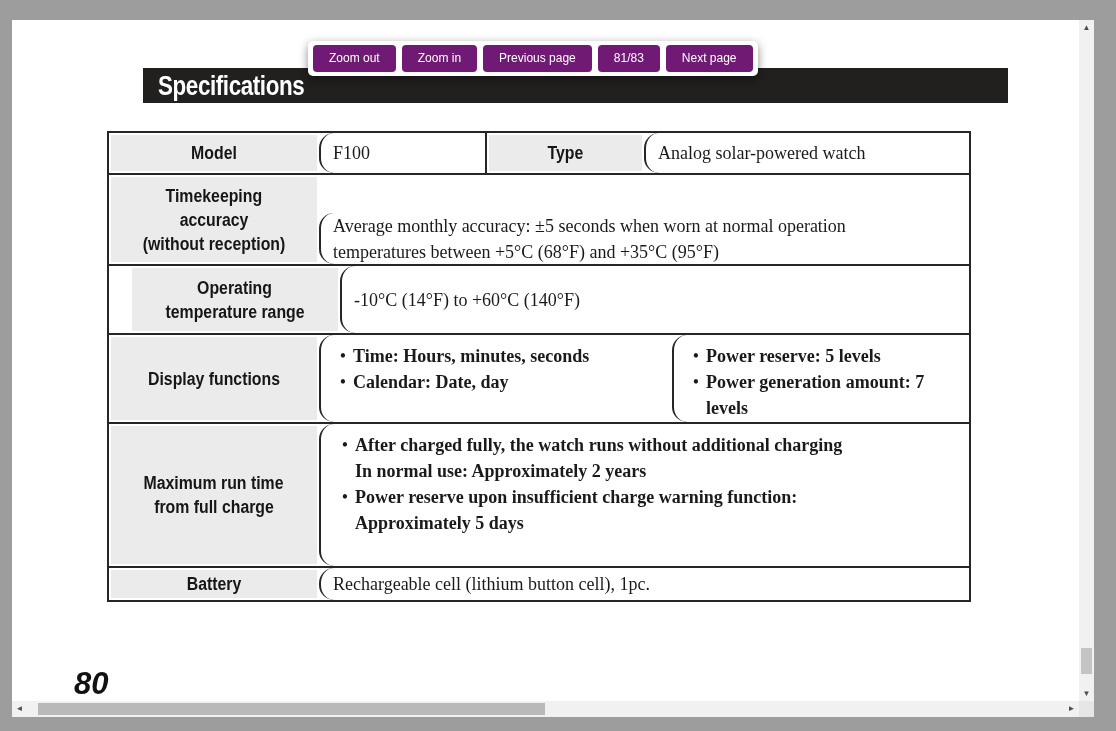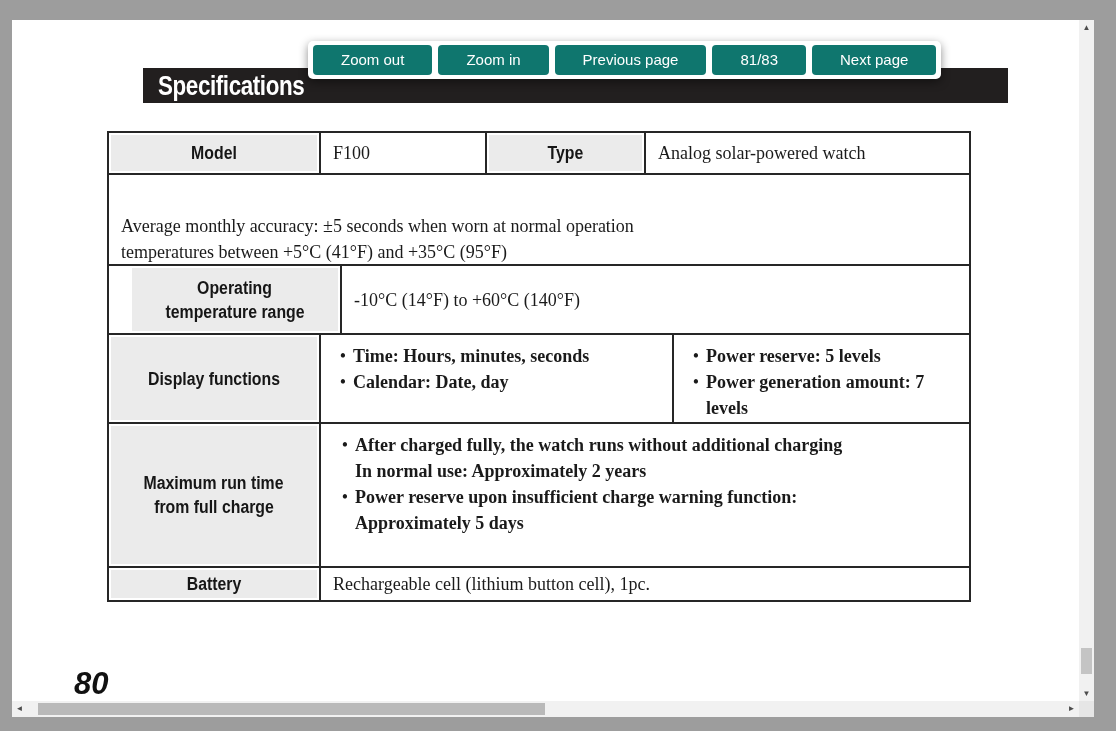--- a/index.html
+++ b/index.html
@@ -6,22 +6,22 @@
   *{box-sizing:border-box;}
   .stage{position:relative;width:1116px;height:731px;background:#9d9d9d;overflow:hidden;
          font-family:"Liberation Sans","DejaVu Sans",sans-serif;}
   .viewer{position:absolute;left:12px;top:20px;width:1082px;height:697px;background:#fff;}
   .content{position:absolute;left:0;top:0;width:1067px;height:681px;background:#ffffff;overflow:hidden;}
 
   
   .toolbar{position:absolute;left:296px;top:21px;display:flex;gap:6px;z-index:5;
            background:#fff;padding:4px 5px;border-radius:5px;
            box-shadow:0 3px 10px rgba(0,0,0,.45);}
-  .tb-btn{background:#0f766e;color:#fff;font-size:15px;line-height:1;border:none;
-          padding:7px 28px 8px;border-radius:4px;white-space:nowrap;cursor:pointer;
+  .tb-btn{background:#701a75;color:#fff;font-size:12px;line-height:1;border:none;
+          padding:7px 16px 8px;border-radius:4px;white-space:nowrap;cursor:pointer;
           font-family:"Liberation Sans","DejaVu Sans",sans-serif;}
 
   
   .title-bar{position:absolute;left:95px;top:48px;width:865px;height:35px;background:#221f1f;
              display:flex;align-items:center;margin-left:36px;}
   .title-text{color:#fff;font-weight:700;font-size:28px;letter-spacing:-.5px;
               display:inline-block;transform:scaleX(.8);transform-origin:0 50%;margin-left:15px;
               font-family:"Liberation Sans","DejaVu Sans",sans-serif;}
 
   .spec-table{position:absolute;left:95px;top:111px;width:864px;border:2px solid #262626;
@@ -29,21 +29,21 @@
   .trow{display:flex;border-top:2px solid #262626;}
   .trow:first-child{border-top:none;}
   .tcell{border-left:2px solid #262626;}
   .tcell:first-child{border-left:none;}
   .hcell{background:#ebebeb;box-shadow:inset 0 0 0 2px #fff;display:flex;flex-direction:column;
          align-items:center;justify-content:center;text-align:center;}
   .cond{display:inline-block;transform:scaleX(.88);transform-origin:50% 50%;font-weight:700;
         font-size:18px;line-height:24px;color:#161616;white-space:nowrap;
         font-family:"Liberation Sans","DejaVu Sans",sans-serif;}
   .vcell{display:flex;flex-direction:column;justify-content:center;padding:6px 10px 6px 12px;
-         line-height:26px;}
+         line-height:26px;border-radius:15px;}
   .vcell.topal{justify-content:flex-start;padding-top:8px;}
   .w-label{width:210px;flex:none;}
   .li{display:flex;align-items:flex-start;}
   .li .b{flex:none;width:20px;text-align:center;line-height:26px;}
   .li .litext{flex:1;line-height:26px;font-weight:bold;}
 
   .page-number{position:absolute;left:62px;top:646px;font-weight:700;font-style:italic;
                font-size:31px;color:#111;font-family:"Liberation Sans","DejaVu Sans",sans-serif;}
 
   
@@ -86,23 +86,28 @@
           </div>
           <div class="tcell hcell" style="width:159px;flex:none;">
             <span class="cond">Type</span>
           </div>
           <div class="tcell vcell" style="flex:1;">
             <span>Analog solar-powered watch</span>
           </div>
         </div>
 
         <div class="trow" style="height:91px;">
+          <div class="tcell hcell w-label">
+            <span class="cond">Timekeeping</span>
+            <span class="cond">accuracy</span>
+            <span class="cond">(without reception)</span>
+          </div>
           <div class="tcell vcell" style="flex:1;margin-top:38px;">
             <div>Average monthly accuracy: ±5 seconds when worn at normal operation</div>
-            <div>temperatures between +5°C (41°F) and +35°C (95°F)</div>
+            <div>temperatures between +5°C (68°F) and +35°C (95°F)</div>
           </div>
         </div>
 
         <div class="trow" style="height:69px;padding-left:21px;">
           <div class="tcell hcell w-label">
             <span class="cond">Operating</span>
             <span class="cond">temperature range</span>
           </div>
           <div class="tcell vcell" style="flex:1;">
             <div>-10°C (14°F) to +60°C (140°F)</div>

